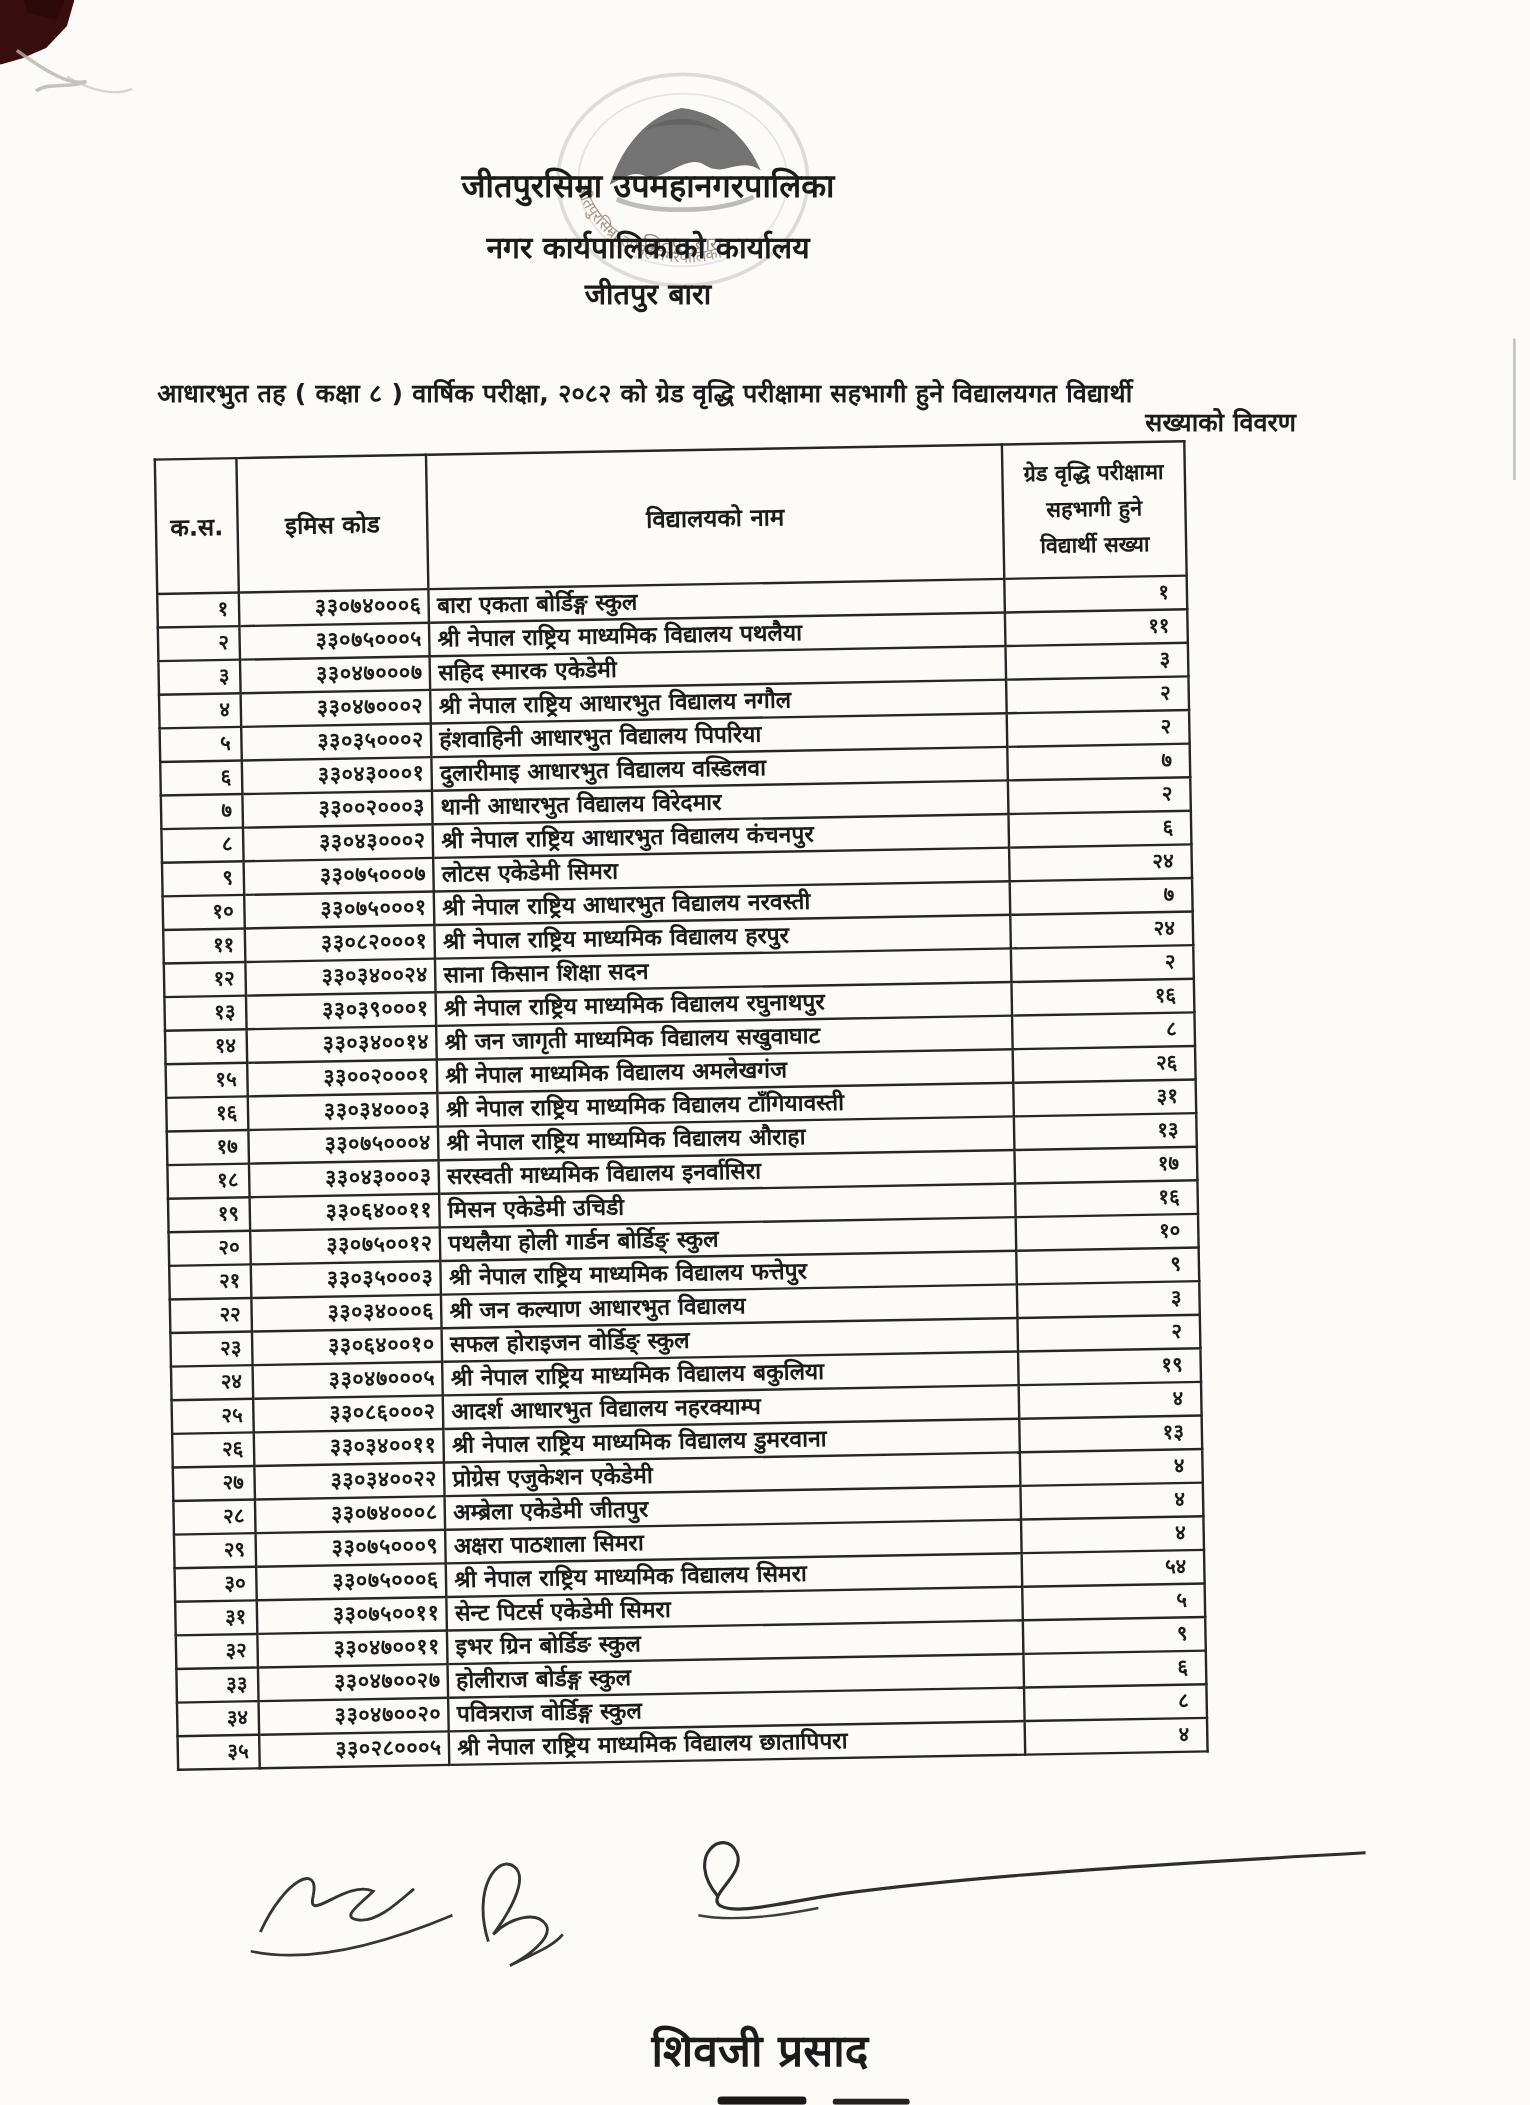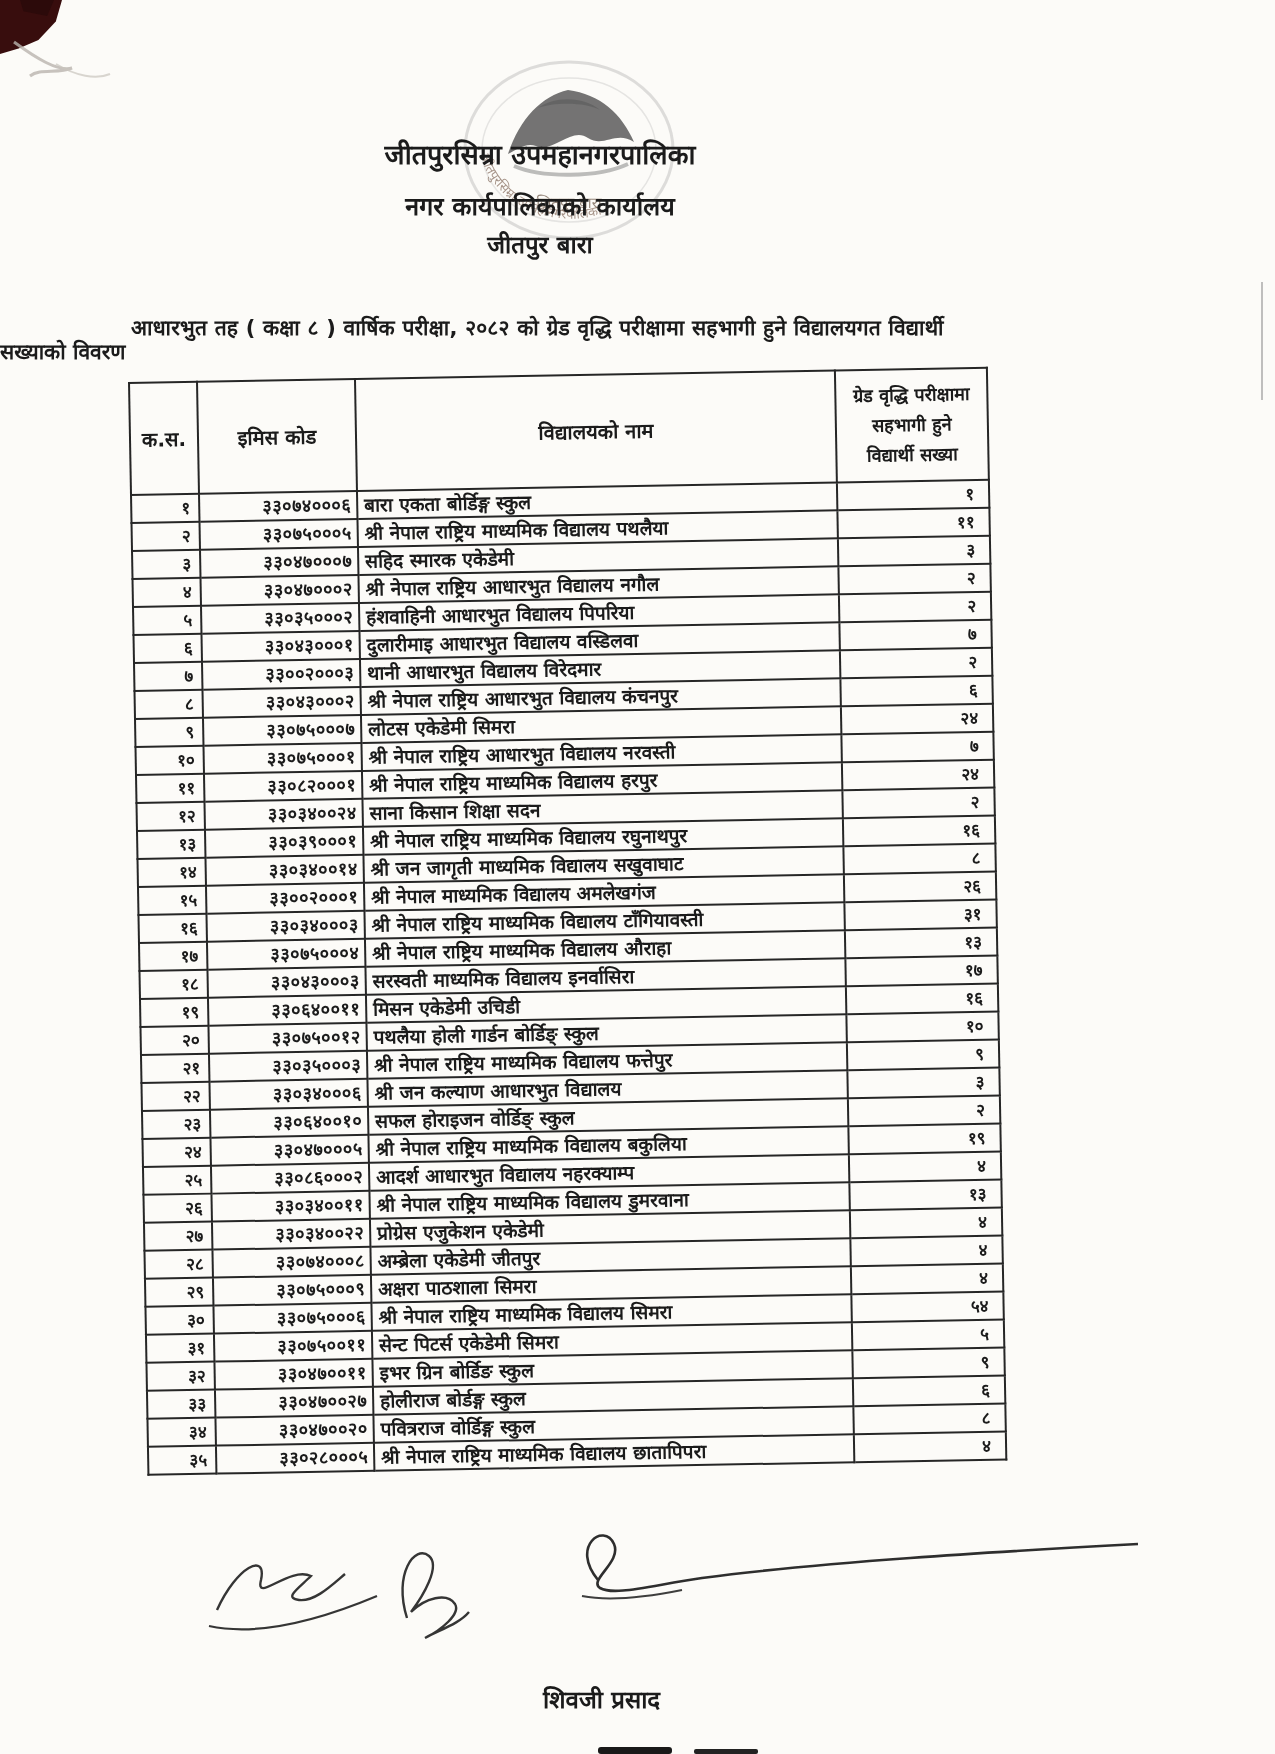--- a/index.html
+++ b/index.html
@@ -29,21 +29,21 @@
   .stamp{position:absolute;left:450px;top:56px;width:238px;height:198px;}
 
   
   .org-line{position:absolute;left:0;width:1080px;text-align:center;font-weight:700;white-space:nowrap;}
   .org-name{top:135px;font-size:27px;}
   .office-name{top:188px;font-size:25px;}
   .location{top:227px;font-size:24px;}
 
   
   .title1{position:absolute;left:131px;top:297px;font-size:21px;font-weight:700;white-space:nowrap;letter-spacing:.2px;margin-top:16px;}
-  .title2{position:absolute;left:0;width:1080px;top:337px;text-align:left;font-size:21px;font-weight:700;}
+  .title2{position:absolute;left:0;width:1080px;top:337px;text-align:right;font-size:21px;font-weight:700;}
 
   
   table.schools{
     position:absolute;left:128px;top:382px;width:858px;
     border-collapse:collapse;table-layout:fixed;
     transform:rotate(-1.02deg);transform-origin:0 0;
   }
   table.schools th,table.schools td{border:2px solid #262626;overflow:hidden;}
   table.schools thead tr{height:112px;}
   table.schools tbody tr{height:28px;}
@@ -53,21 +53,21 @@
   td.c-sn{text-align:right;padding-right:8px;font-size:17px;}
   td.c-emis{text-align:right;padding-right:5px;font-size:18px;letter-spacing:.5px;}
   td.c-school{text-align:left;padding-left:6px;}
   td.c-count{text-align:right;padding-right:14px;font-size:17px;}
 
   
   .sig{position:absolute;}
   .sig-left{left:203px;top:1540px;}
   .sig-mid{left:381px;top:1534px;}
   .sig-flourish{left:552px;top:1518px;}
-  .signatory{position:absolute;left:543px;top:1682px;font-size:24px;font-weight:700;white-space:nowrap;}
+  .signatory{position:absolute;left:543px;top:1682px;font-size:37px;font-weight:700;white-space:nowrap;}
 </style>
 </head>
 <body>
 
 <div class="page">
 
   <div class="corner-artifact"></div>
   <div class="corner-artifact2"></div>
   <svg class="scratch" width="120" height="70" viewBox="0 0 120 70">
     <path d="M8,18 C30,34 52,48 66,44 C52,50 34,44 24,52" fill="none" stroke="#b9b4ae" stroke-width="3" opacity="0.8"></path>

